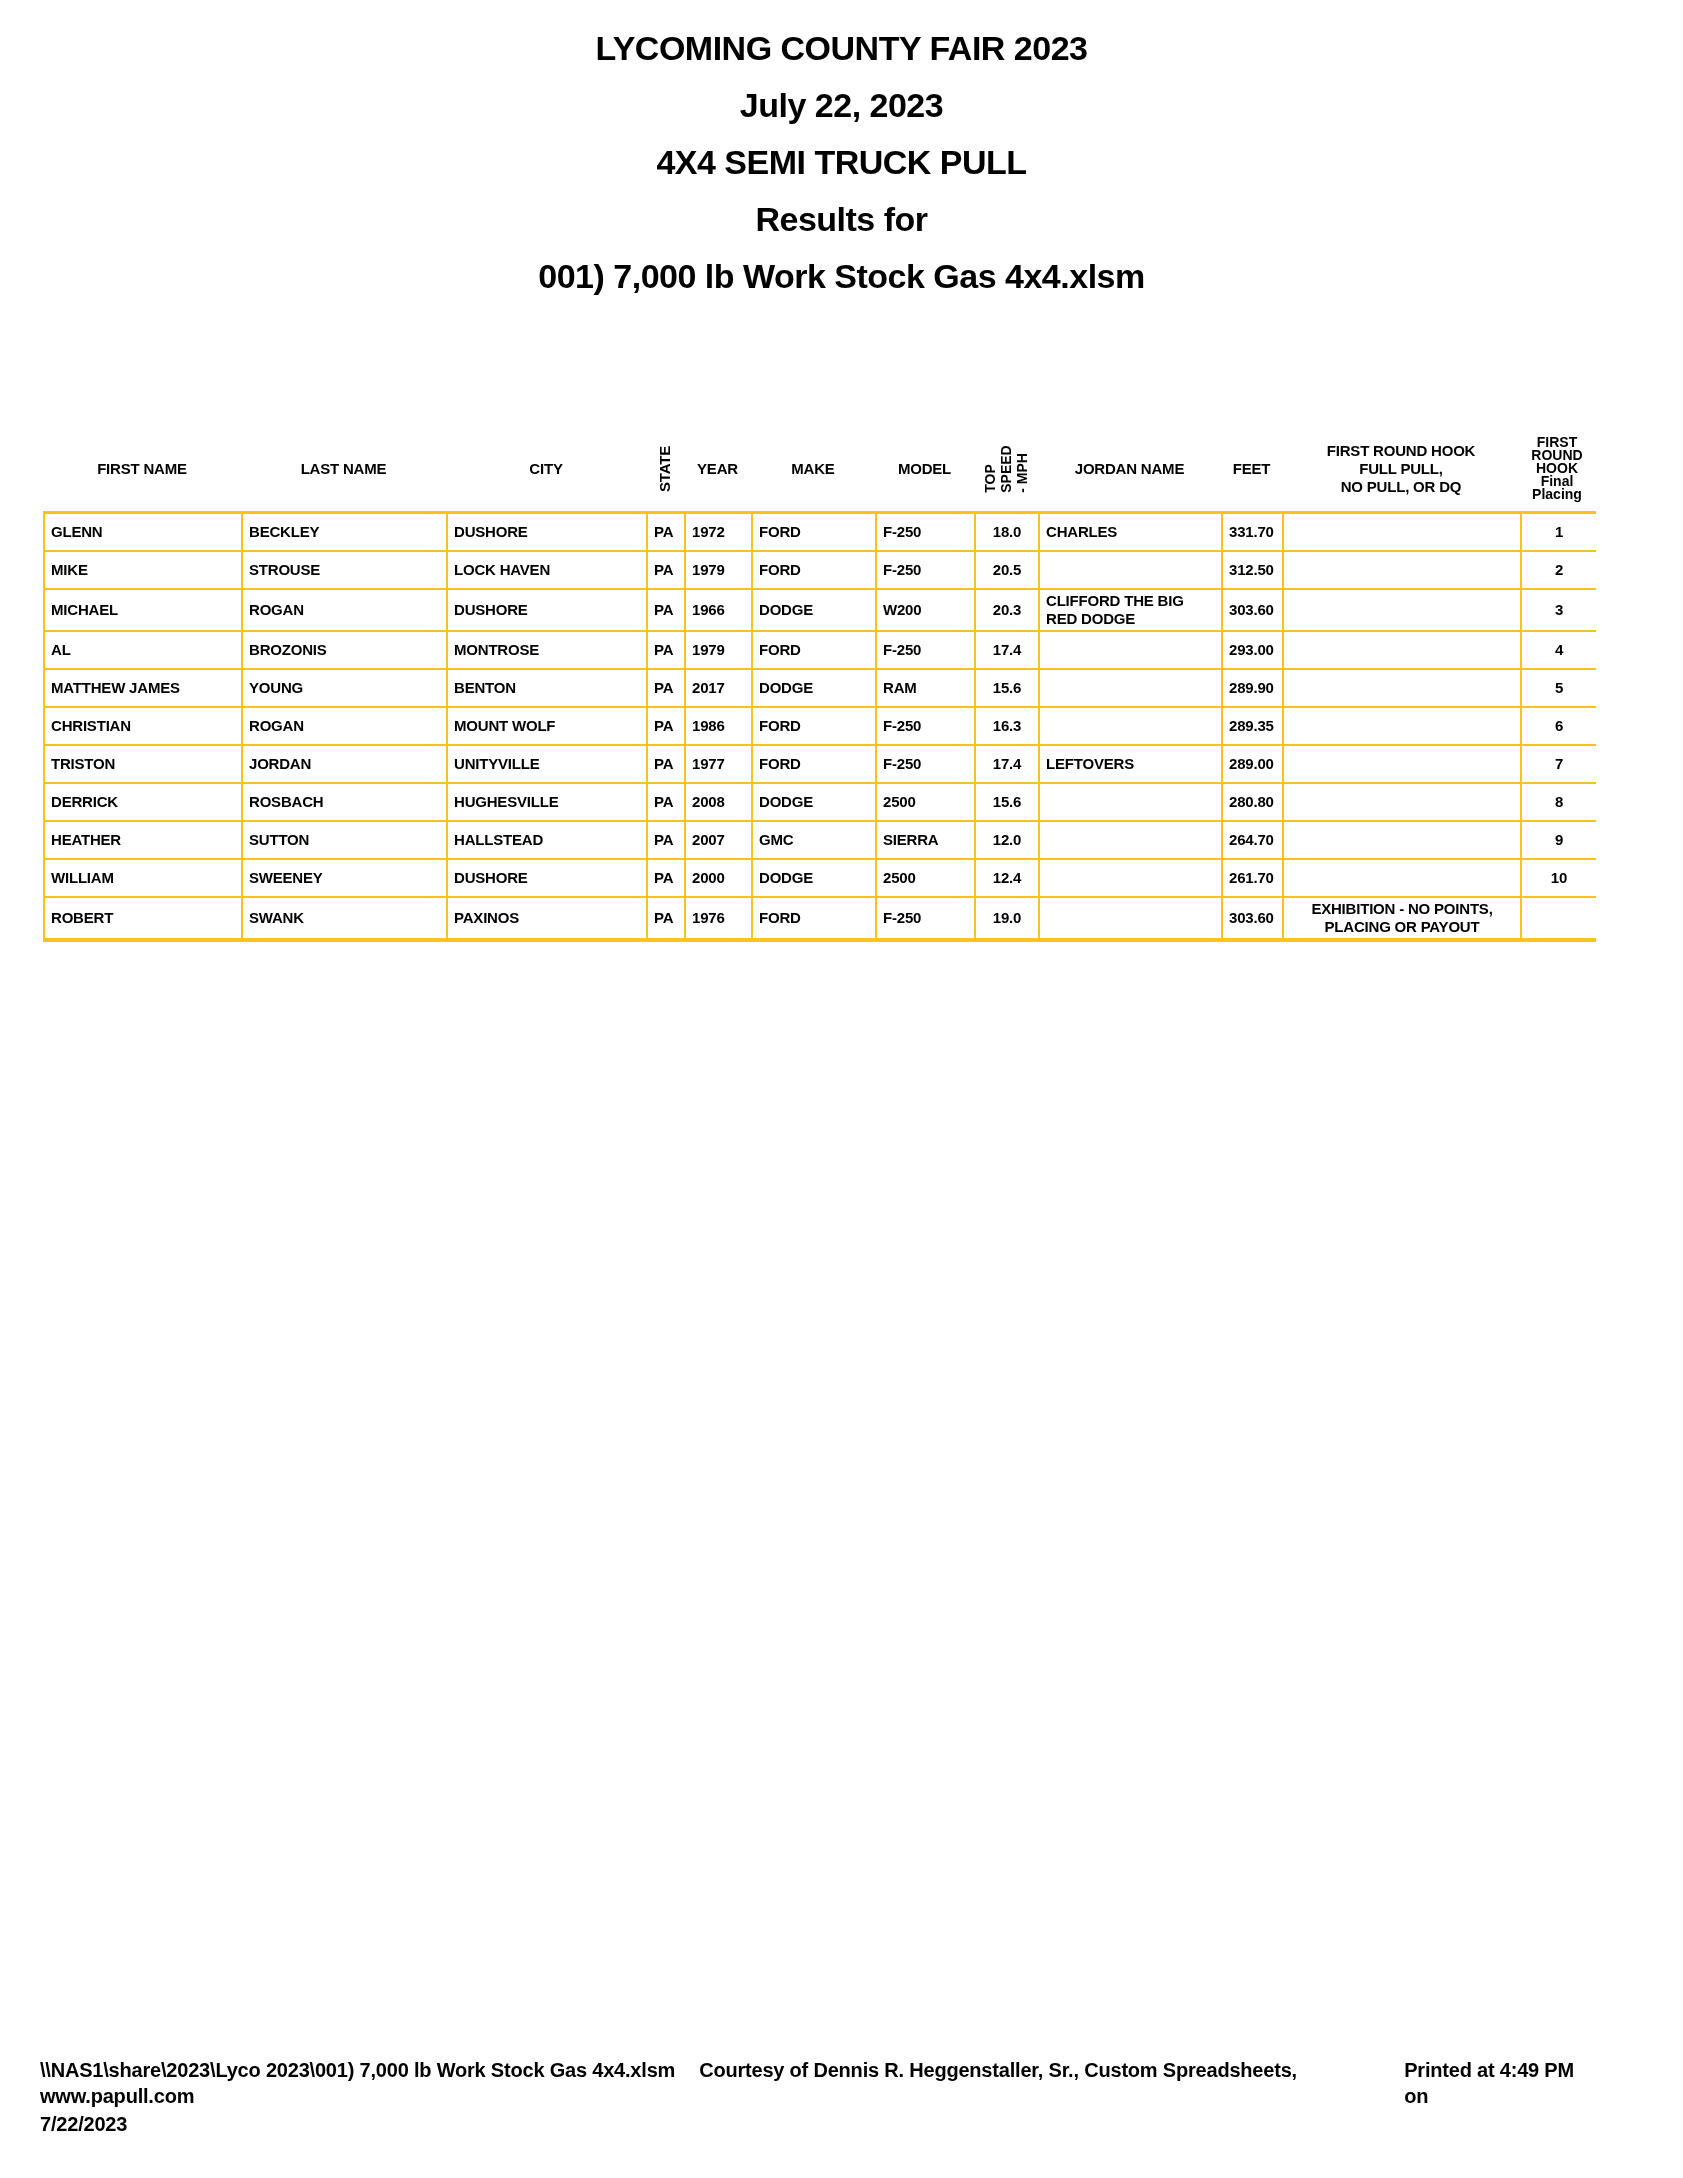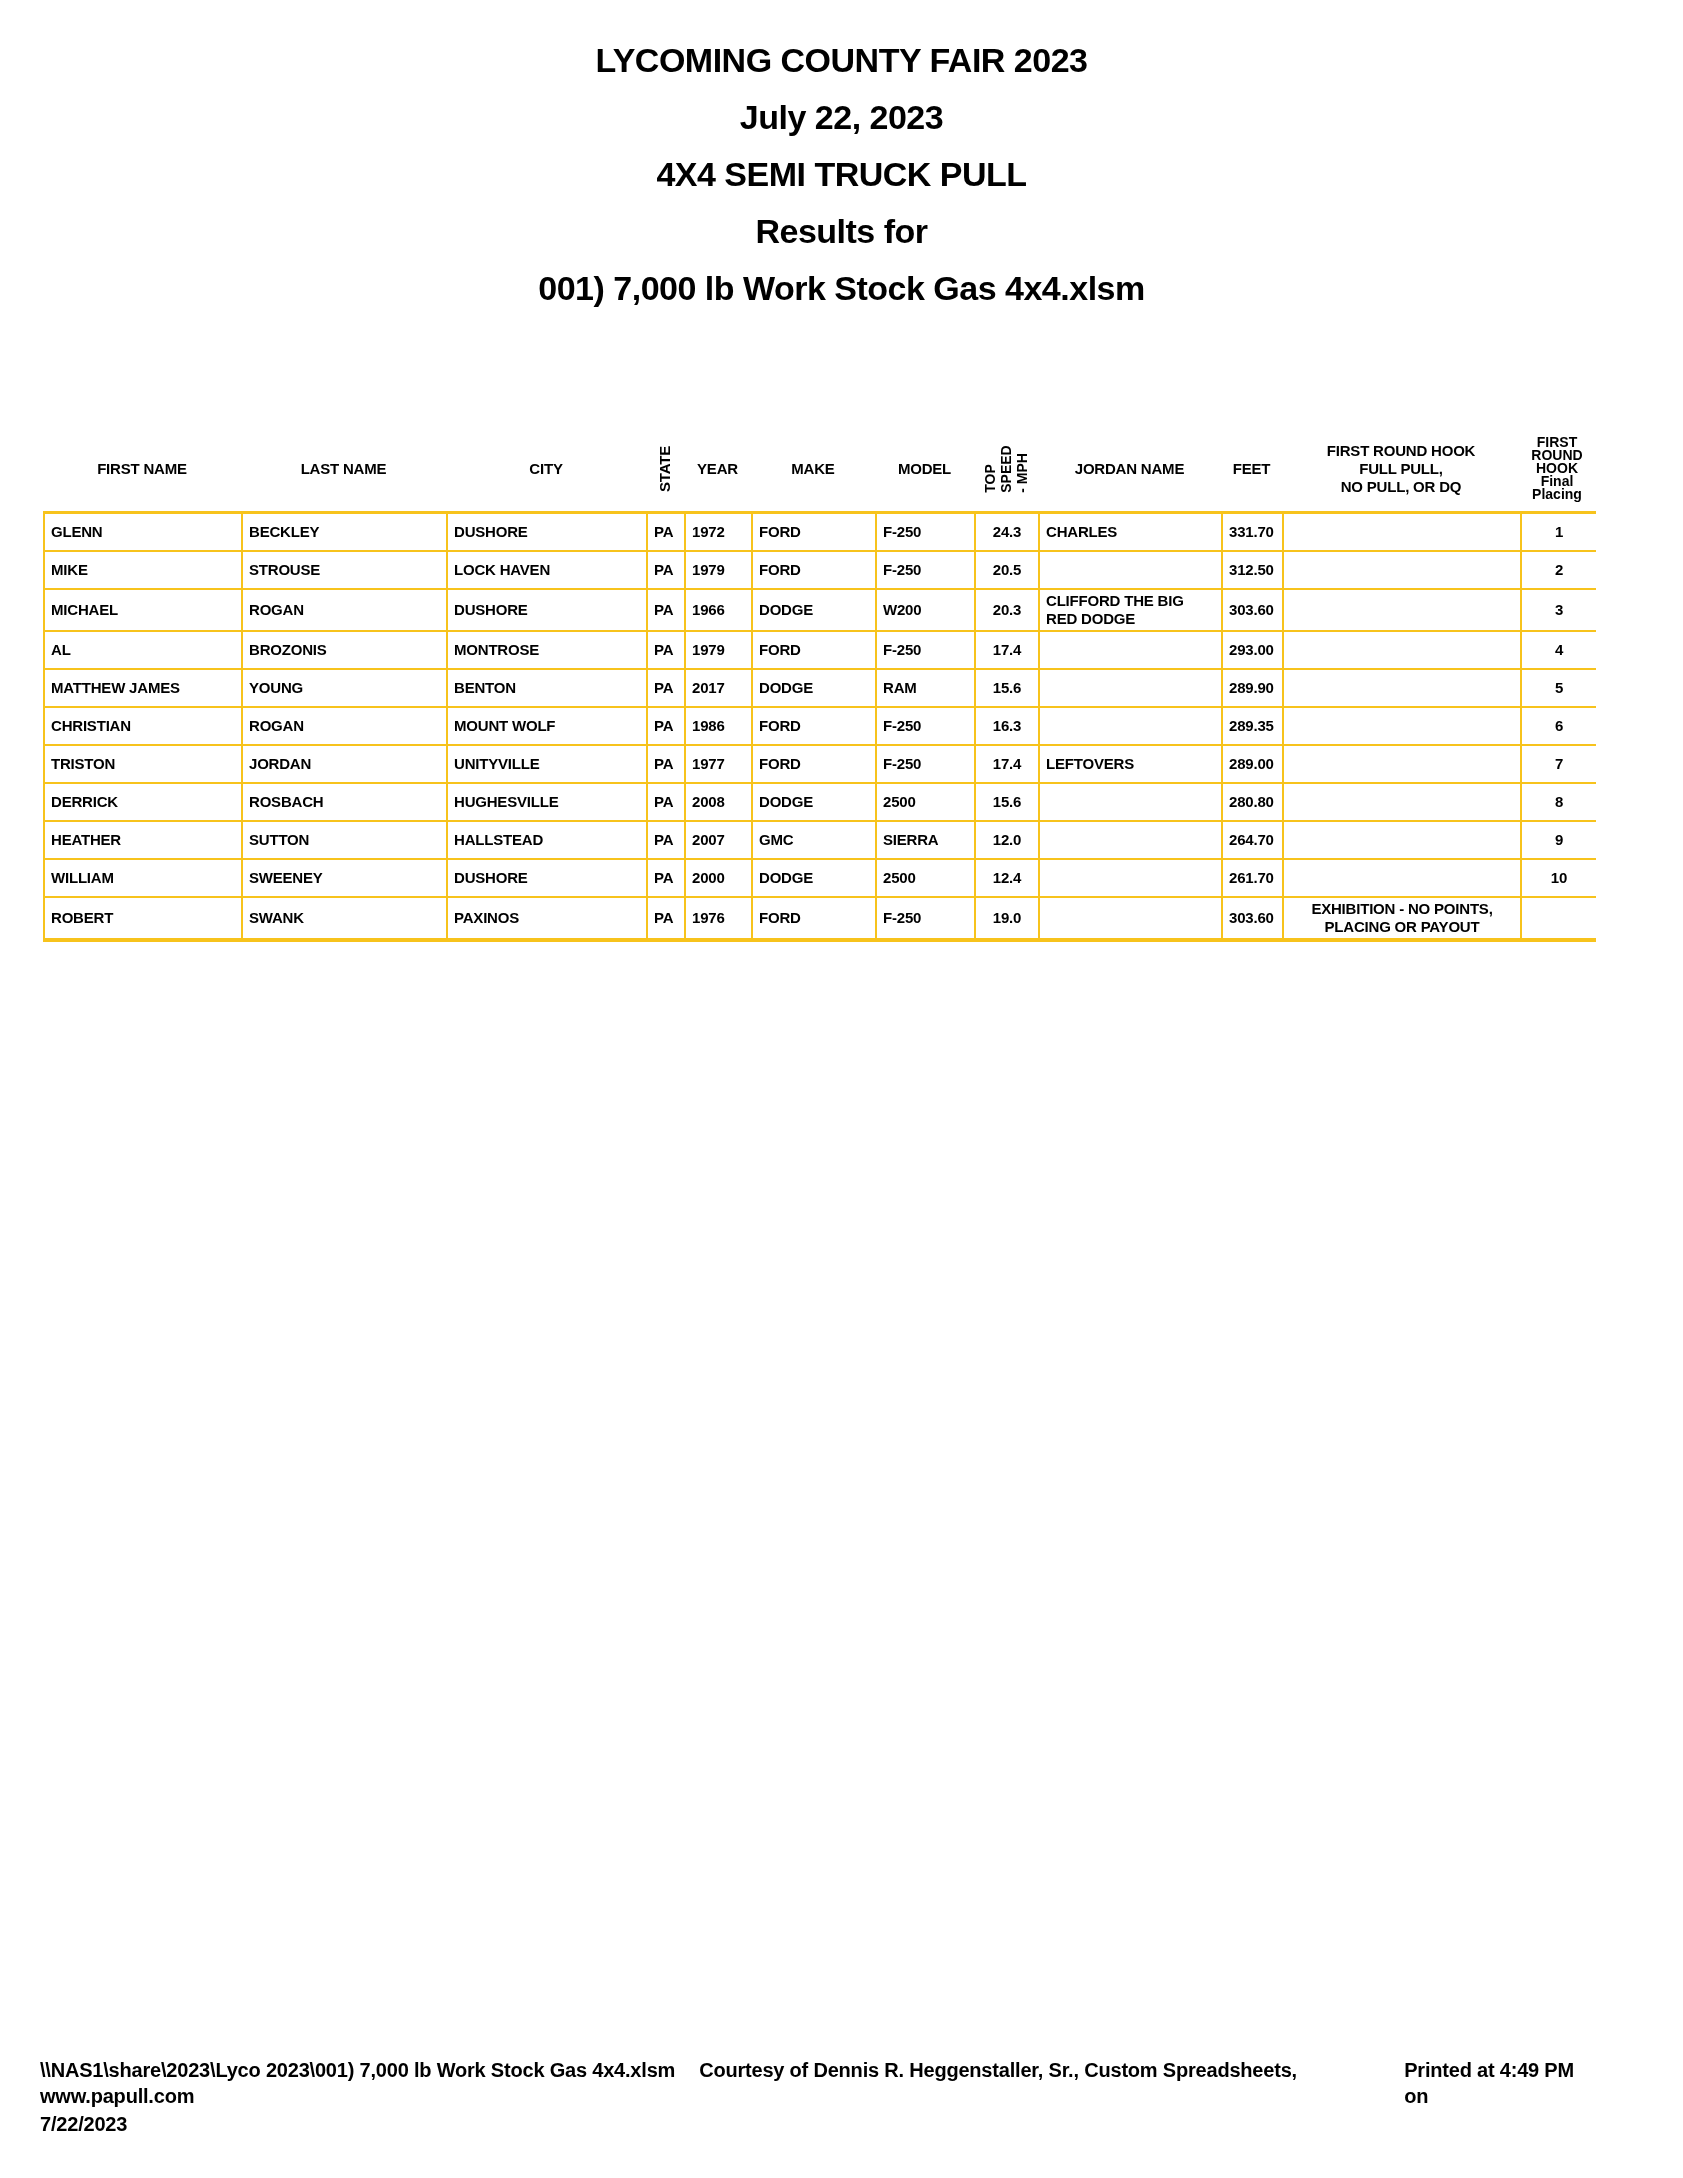--- a/index.html
+++ b/index.html
@@ -6,21 +6,21 @@
   body {
     width: 1683px; height: 2178px;
     background: #ffffff;
     font-family: "Liberation Sans", sans-serif;
     color: #000;
   }
   .page { position: relative; width: 1683px; height: 2178px; overflow: hidden; background: #fff; }
 
   
   .title-block {
-    position: absolute; top: 32px; left: 0; width: 1683px;
+    position: absolute; top: 20px; left: 0; width: 1683px;
     text-align: center;
   }
   .title-line {
     font-size: 34px; font-weight: 700; line-height: 57px;
     letter-spacing: -0.5px; white-space: nowrap;
   }
 
   
   .results-table { position: absolute; left: 43px; top: 426px; width: 1553px; }
 
@@ -135,21 +135,21 @@
 
     <div class="table-body">
     <div class="grid-row body-row">
       <div class="cell">GLENN</div>
       <div class="cell">BECKLEY</div>
       <div class="cell">DUSHORE</div>
       <div class="cell">PA</div>
       <div class="cell">1972</div>
       <div class="cell">FORD</div>
       <div class="cell">F-250</div>
-      <div class="cell c-center">24.3</div>
+      <div class="cell c-center">18.0</div>
       <div class="cell">CHARLES</div>
       <div class="cell">331.70</div>
       <div class="cell c-center"></div>
       <div class="cell c-center">1</div>
     </div>
 
     <div class="grid-row body-row">
       <div class="cell">MIKE</div>
       <div class="cell">STROUSE</div>
       <div class="cell">LOCK HAVEN</div>

